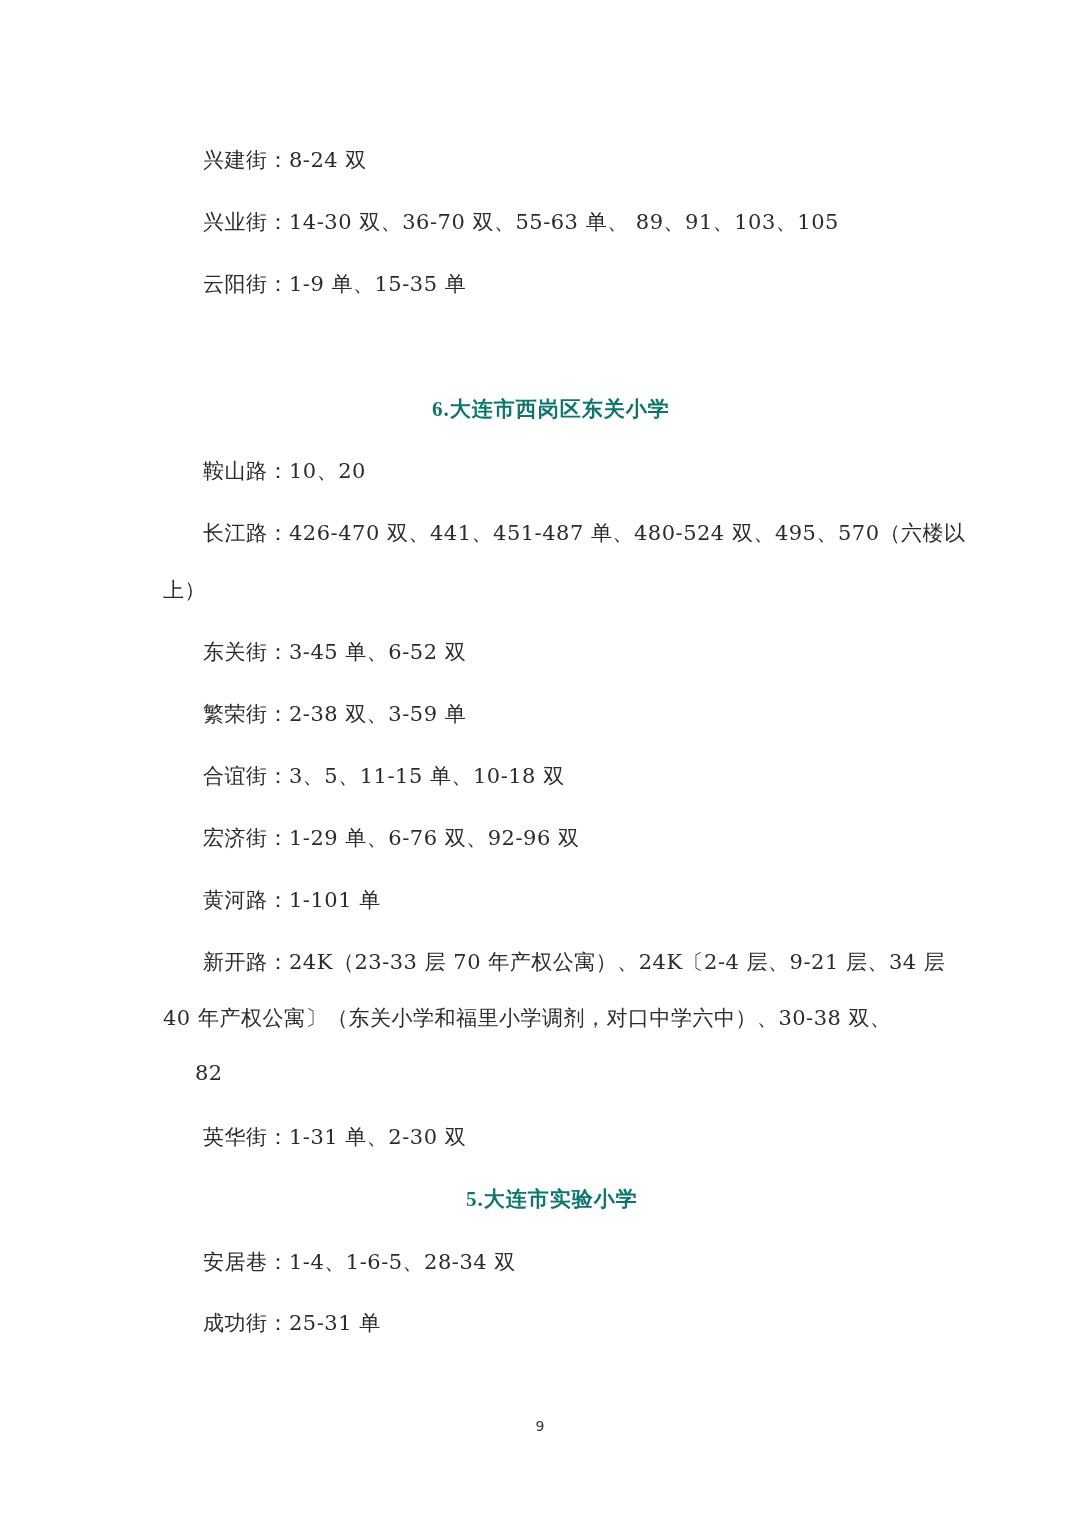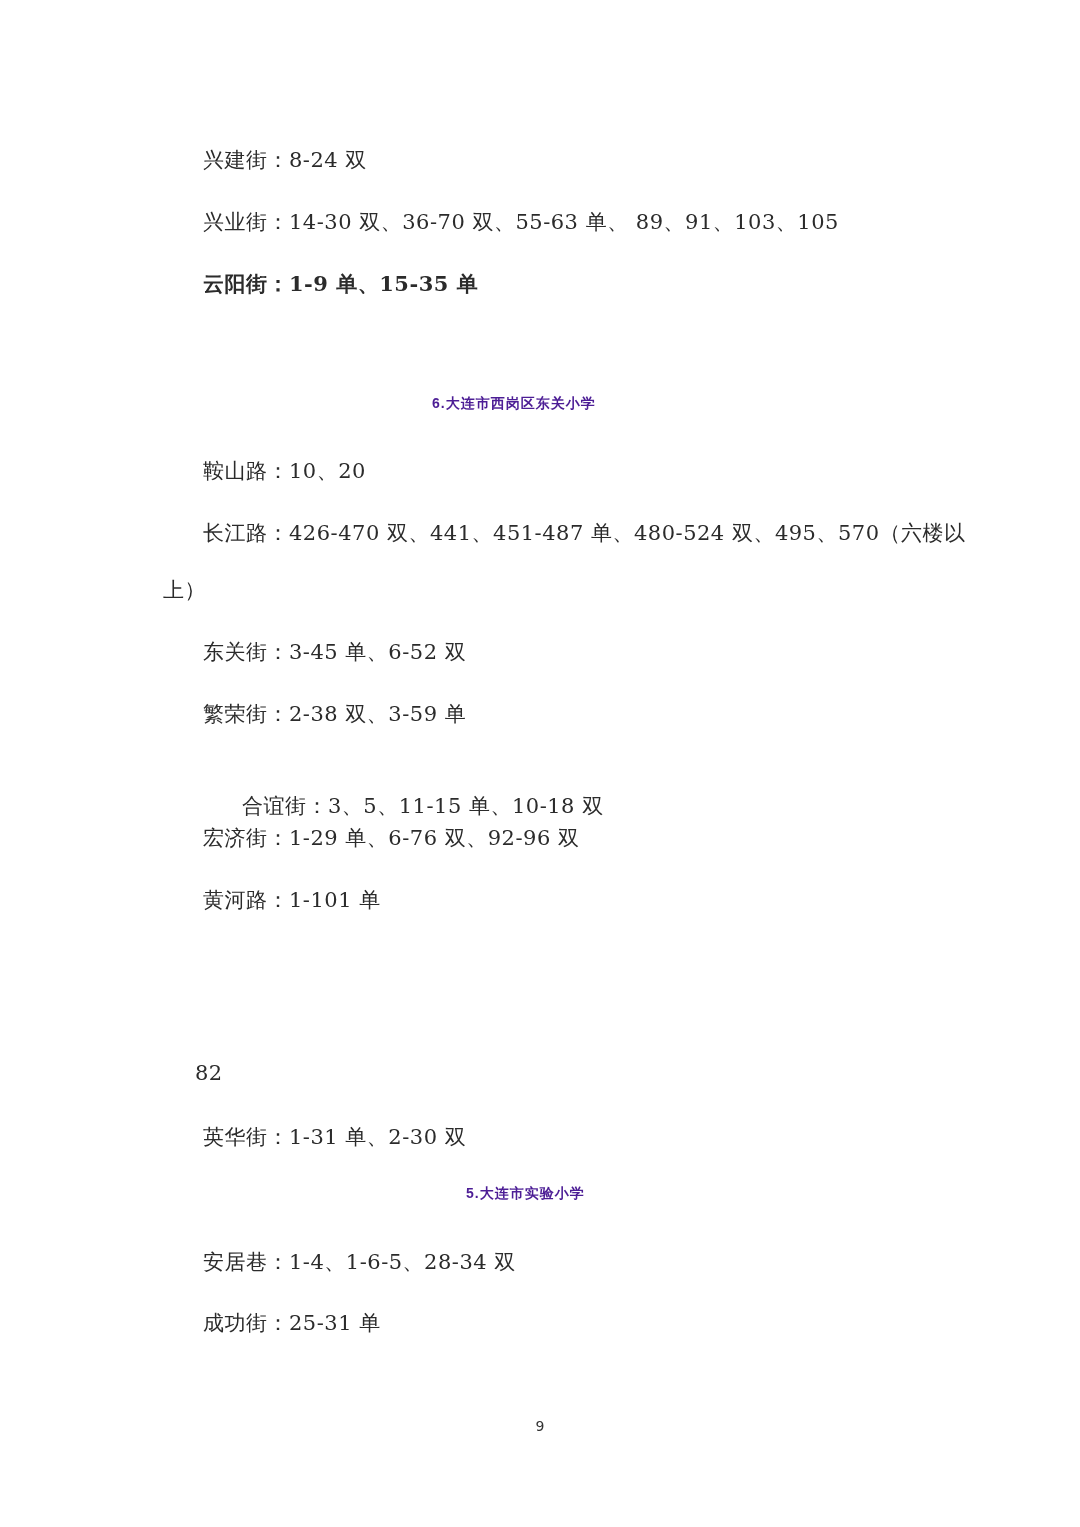--- a/index.html
+++ b/index.html
@@ -10,55 +10,57 @@
       font-family: "DejaVu Serif", "Liberation Serif", serif;
       font-size: 21px;
       color: #2b2b2b;
       white-space: nowrap;
       letter-spacing: 0.5px;
     }
     .indent { left: 203px; }
     .noindent { left: 163px; }
     .heading {
       position: absolute;
-      font-family: Liberation Sans, sans-serif;
-      font-size: 14px;
+      font-family: Liberation Serif, serif;
+      font-size: 21px;
       font-weight: bold;
-      color: #4c1d95;
+      color: #0f766e;
       white-space: nowrap;
       letter-spacing: 1px;
     }
     .pagenum {
       position: absolute;
       left: 0; width: 1080px;
       top: 1418px;
       text-align: center;
       font-family: "DejaVu Sans", "Liberation Sans", sans-serif;
       font-size: 14px;
       color: #333333;
     }
   </style>
 </head>
 <body>
 
 <div class="page">
   <div class="line indent" style="top:146px;">兴建街：8-24 双</div>
   <div class="line indent" style="top:208px;">兴业街：14-30 双、36-70 双、55-63 单、 89、91、103、105</div>
-  <div class="line indent" style="top:270px;font-weight:bold;">云阳街：1-9 单、15-35 单</div>
+  <div class="line indent" style="top:270px;">云阳街：1-9 单、15-35 单</div>
 
   <div class="heading" style="top:395px; left:432px;">6.大连市西岗区东关小学</div>
 
   <div class="line indent" style="top:457px;">鞍山路：10、20</div>
   <div class="line indent" style="top:519px;">长江路：426-470 双、441、451-487 单、480-524 双、495、570（六楼以</div>
   <div class="line noindent" style="top:576px;">上）</div>
   <div class="line indent" style="top:638px;">东关街：3-45 单、6-52 双</div>
   <div class="line indent" style="top:700px;">繁荣街：2-38 双、3-59 单</div>
-  <div class="line indent" style="top:792px;margin-left:39px;">合谊街：3、5、11-15 单、10-18 双</div>
+  <div class="line indent" style="top:762px;">合谊街：3、5、11-15 单、10-18 双</div>
   <div class="line indent" style="top:824px;">宏济街：1-29 单、6-76 双、92-96 双</div>
   <div class="line indent" style="top:886px;">黄河路：1-101 单</div>
+  <div class="line indent" style="top:948px;">新开路：24K（23-33 层 70 年产权公寓）、24K〔2-4 层、9-21 层、34 层</div>
+  <div class="line noindent" style="top:1004px;">40 年产权公寓〕（东关小学和福里小学调剂，对口中学六中）、30-38 双、</div>
   <div class="line noindent" style="top:1061px;margin-left:32px;">82</div>
   <div class="line indent" style="top:1123px;">英华街：1-31 单、2-30 双</div>
 
   <div class="heading" style="top:1185px; left:466px;">5.大连市实验小学</div>
 
   <div class="line indent" style="top:1248px;">安居巷：1-4、1-6-5、28-34 双</div>
   <div class="line indent" style="top:1309px;">成功街：25-31 单</div>
 
   <div class="pagenum">9</div>
 </div>

